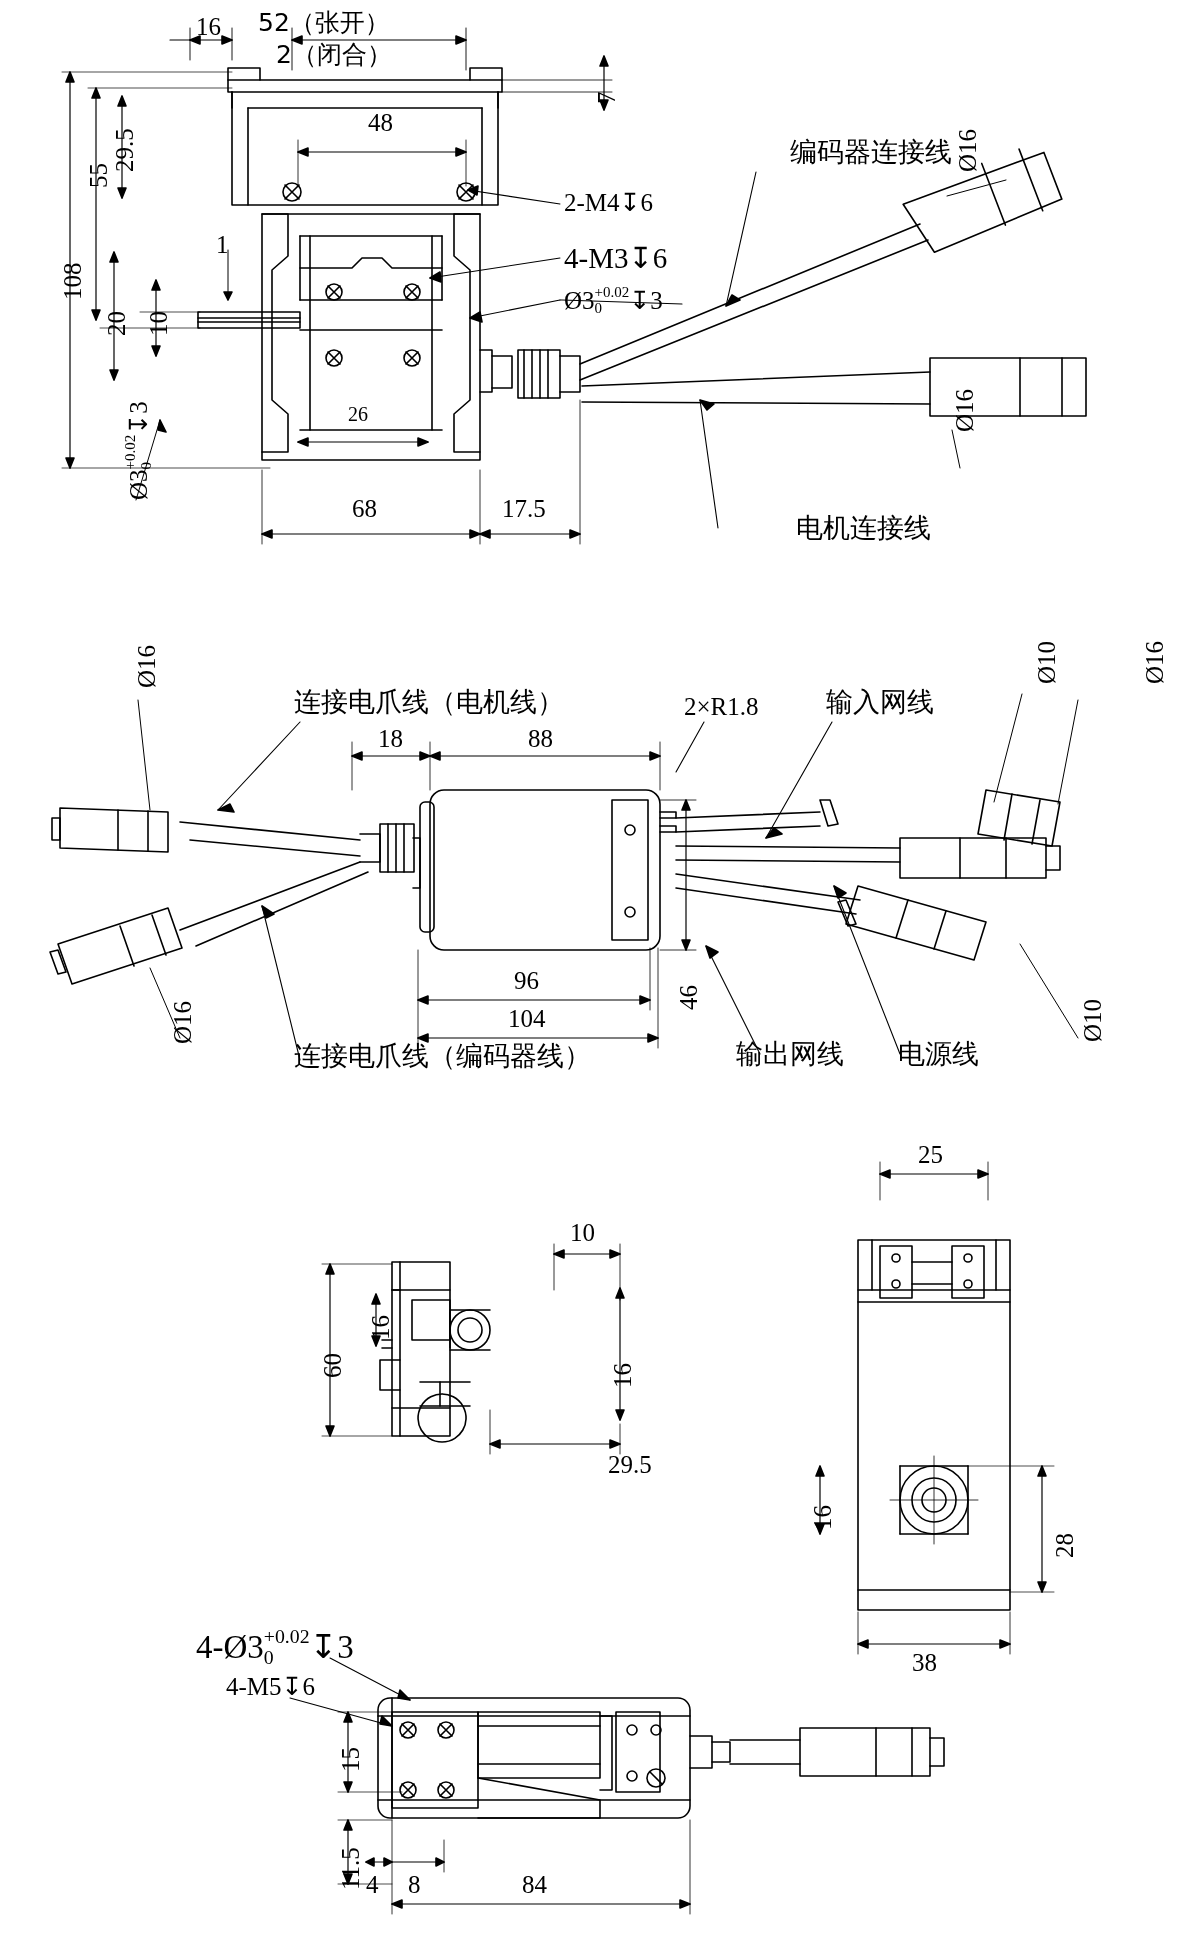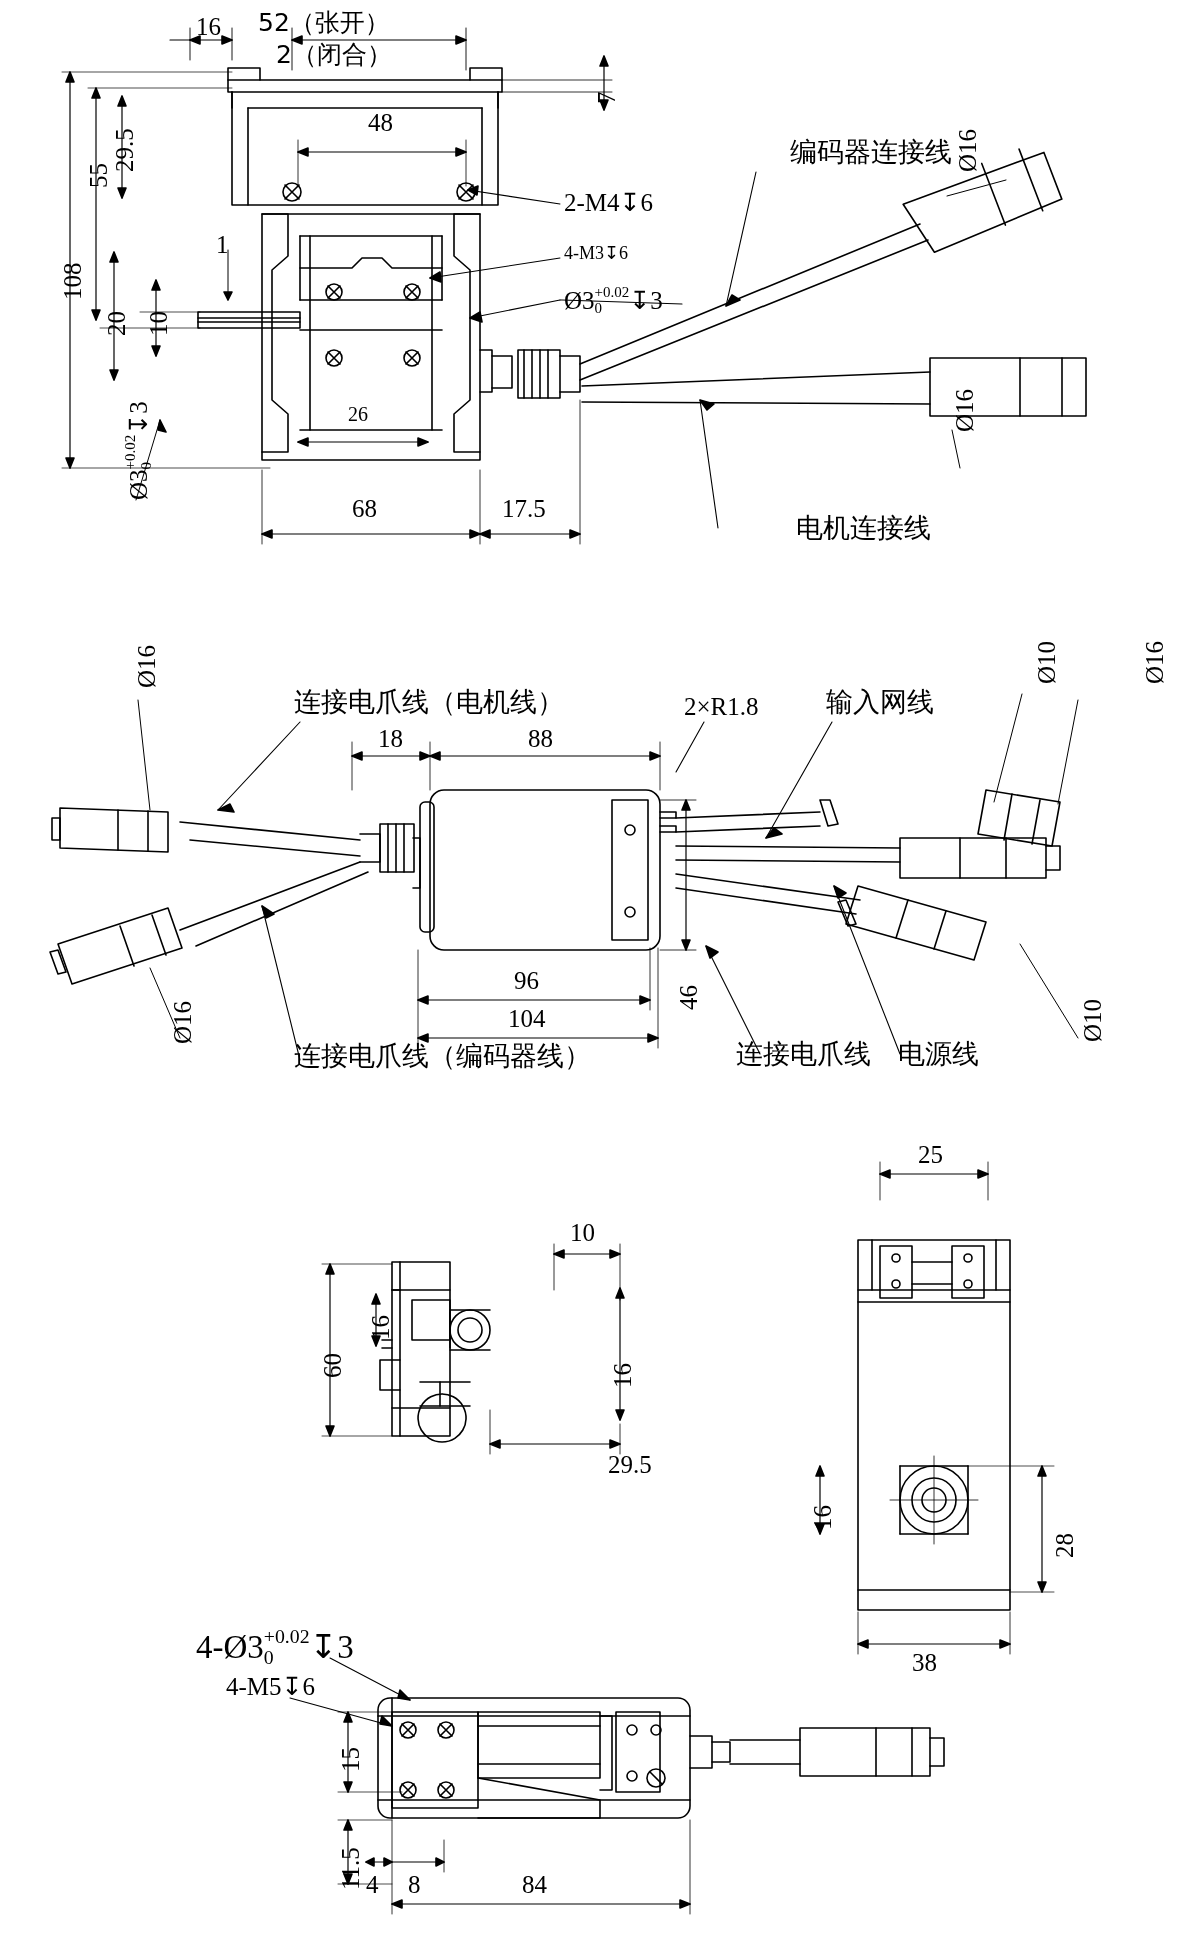--- a/index.html
+++ b/index.html
@@ -384,21 +384,21 @@
 <div class="lbl" style="left:216px;top:232px;font-size:25px;">1</div>
 <div class="lbl rot90" style="left:104px;top:336px;font-size:25px;">20</div>
 <div class="lbl rot90" style="left:146px;top:336px;font-size:25px;">10</div>
 <div class="lbl" style="left:348px;top:404px;font-size:20px;">26</div>
 <div class="lbl" style="left:352px;top:496px;font-size:25px;">68</div>
 <div class="lbl" style="left:502px;top:496px;font-size:25px;">17.5</div>
 
 <div class="lbl" style="left:564px;top:190px;font-size:25px;">
   <span>2-M4</span><span>↧</span><span>6</span>
 </div>
-<div class="lbl" style="left:564px;top:244px;font-size:18px;">
+<div class="lbl" style="left:564px;top:244px;font-size:29px;">
   <span>4-M3</span><span>↧</span><span>6</span>
 </div>
 <div class="lbl" style="left:564px;top:288px;font-size:25px;">
   <span>Ø3</span><span class="tol"><span>+0.02</span><span>0</span></span><span>↧</span><span>3</span>
 </div>
 <div class="lbl rot90" style="left:126px;top:500px;font-size:25px;">
   <span>Ø3</span><span class="tol"><span>+0.02</span><span>0</span></span><span>↧</span><span>3</span>
 </div>
 
 <div class="lbl cn" style="left:790px;top:138px;font-size:27px;">编码器连接线</div>
@@ -409,21 +409,21 @@
 <div class="lbl" style="left:378px;top:726px;font-size:25px;">18</div>
 <div class="lbl" style="left:528px;top:726px;font-size:25px;">88</div>
 <div class="lbl" style="left:514px;top:968px;font-size:25px;">96</div>
 <div class="lbl" style="left:508px;top:1006px;font-size:25px;">104</div>
 <div class="lbl rot90" style="left:676px;top:1010px;font-size:25px;">46</div>
 <div class="lbl" style="left:684px;top:694px;font-size:25px;">2×R1.8</div>
 
 <div class="lbl cn" style="left:294px;top:688px;font-size:27px;">连接电爪线（电机线）</div>
 <div class="lbl cn" style="left:294px;top:1042px;font-size:27px;">连接电爪线（编码器线）</div>
 <div class="lbl cn" style="left:826px;top:688px;font-size:27px;">输入网线</div>
-<div class="lbl cn" style="left:736px;top:1040px;font-size:27px;">连接电爪线</div>
+<div class="lbl cn" style="left:736px;top:1040px;font-size:27px;">输出网线</div>
 <div class="lbl cn" style="left:898px;top:1040px;font-size:27px;">电源线</div>
 <div class="lbl rot90" style="left:134px;top:688px;font-size:25px;">Ø16</div>
 <div class="lbl rot90" style="left:170px;top:1044px;font-size:25px;">Ø16</div>
 <div class="lbl rot90" style="left:1142px;top:684px;font-size:25px;">Ø16</div>
 <div class="lbl rot90" style="left:1034px;top:684px;font-size:25px;">Ø10</div>
 <div class="lbl rot90" style="left:1080px;top:1042px;font-size:25px;">Ø10</div>
 
 <div class="lbl rot90" style="left:320px;top:1378px;font-size:25px;">60</div>
 <div class="lbl rot90" style="left:368px;top:1340px;font-size:25px;">16</div>
 <div class="lbl" style="left:570px;top:1220px;font-size:25px;">10</div>

